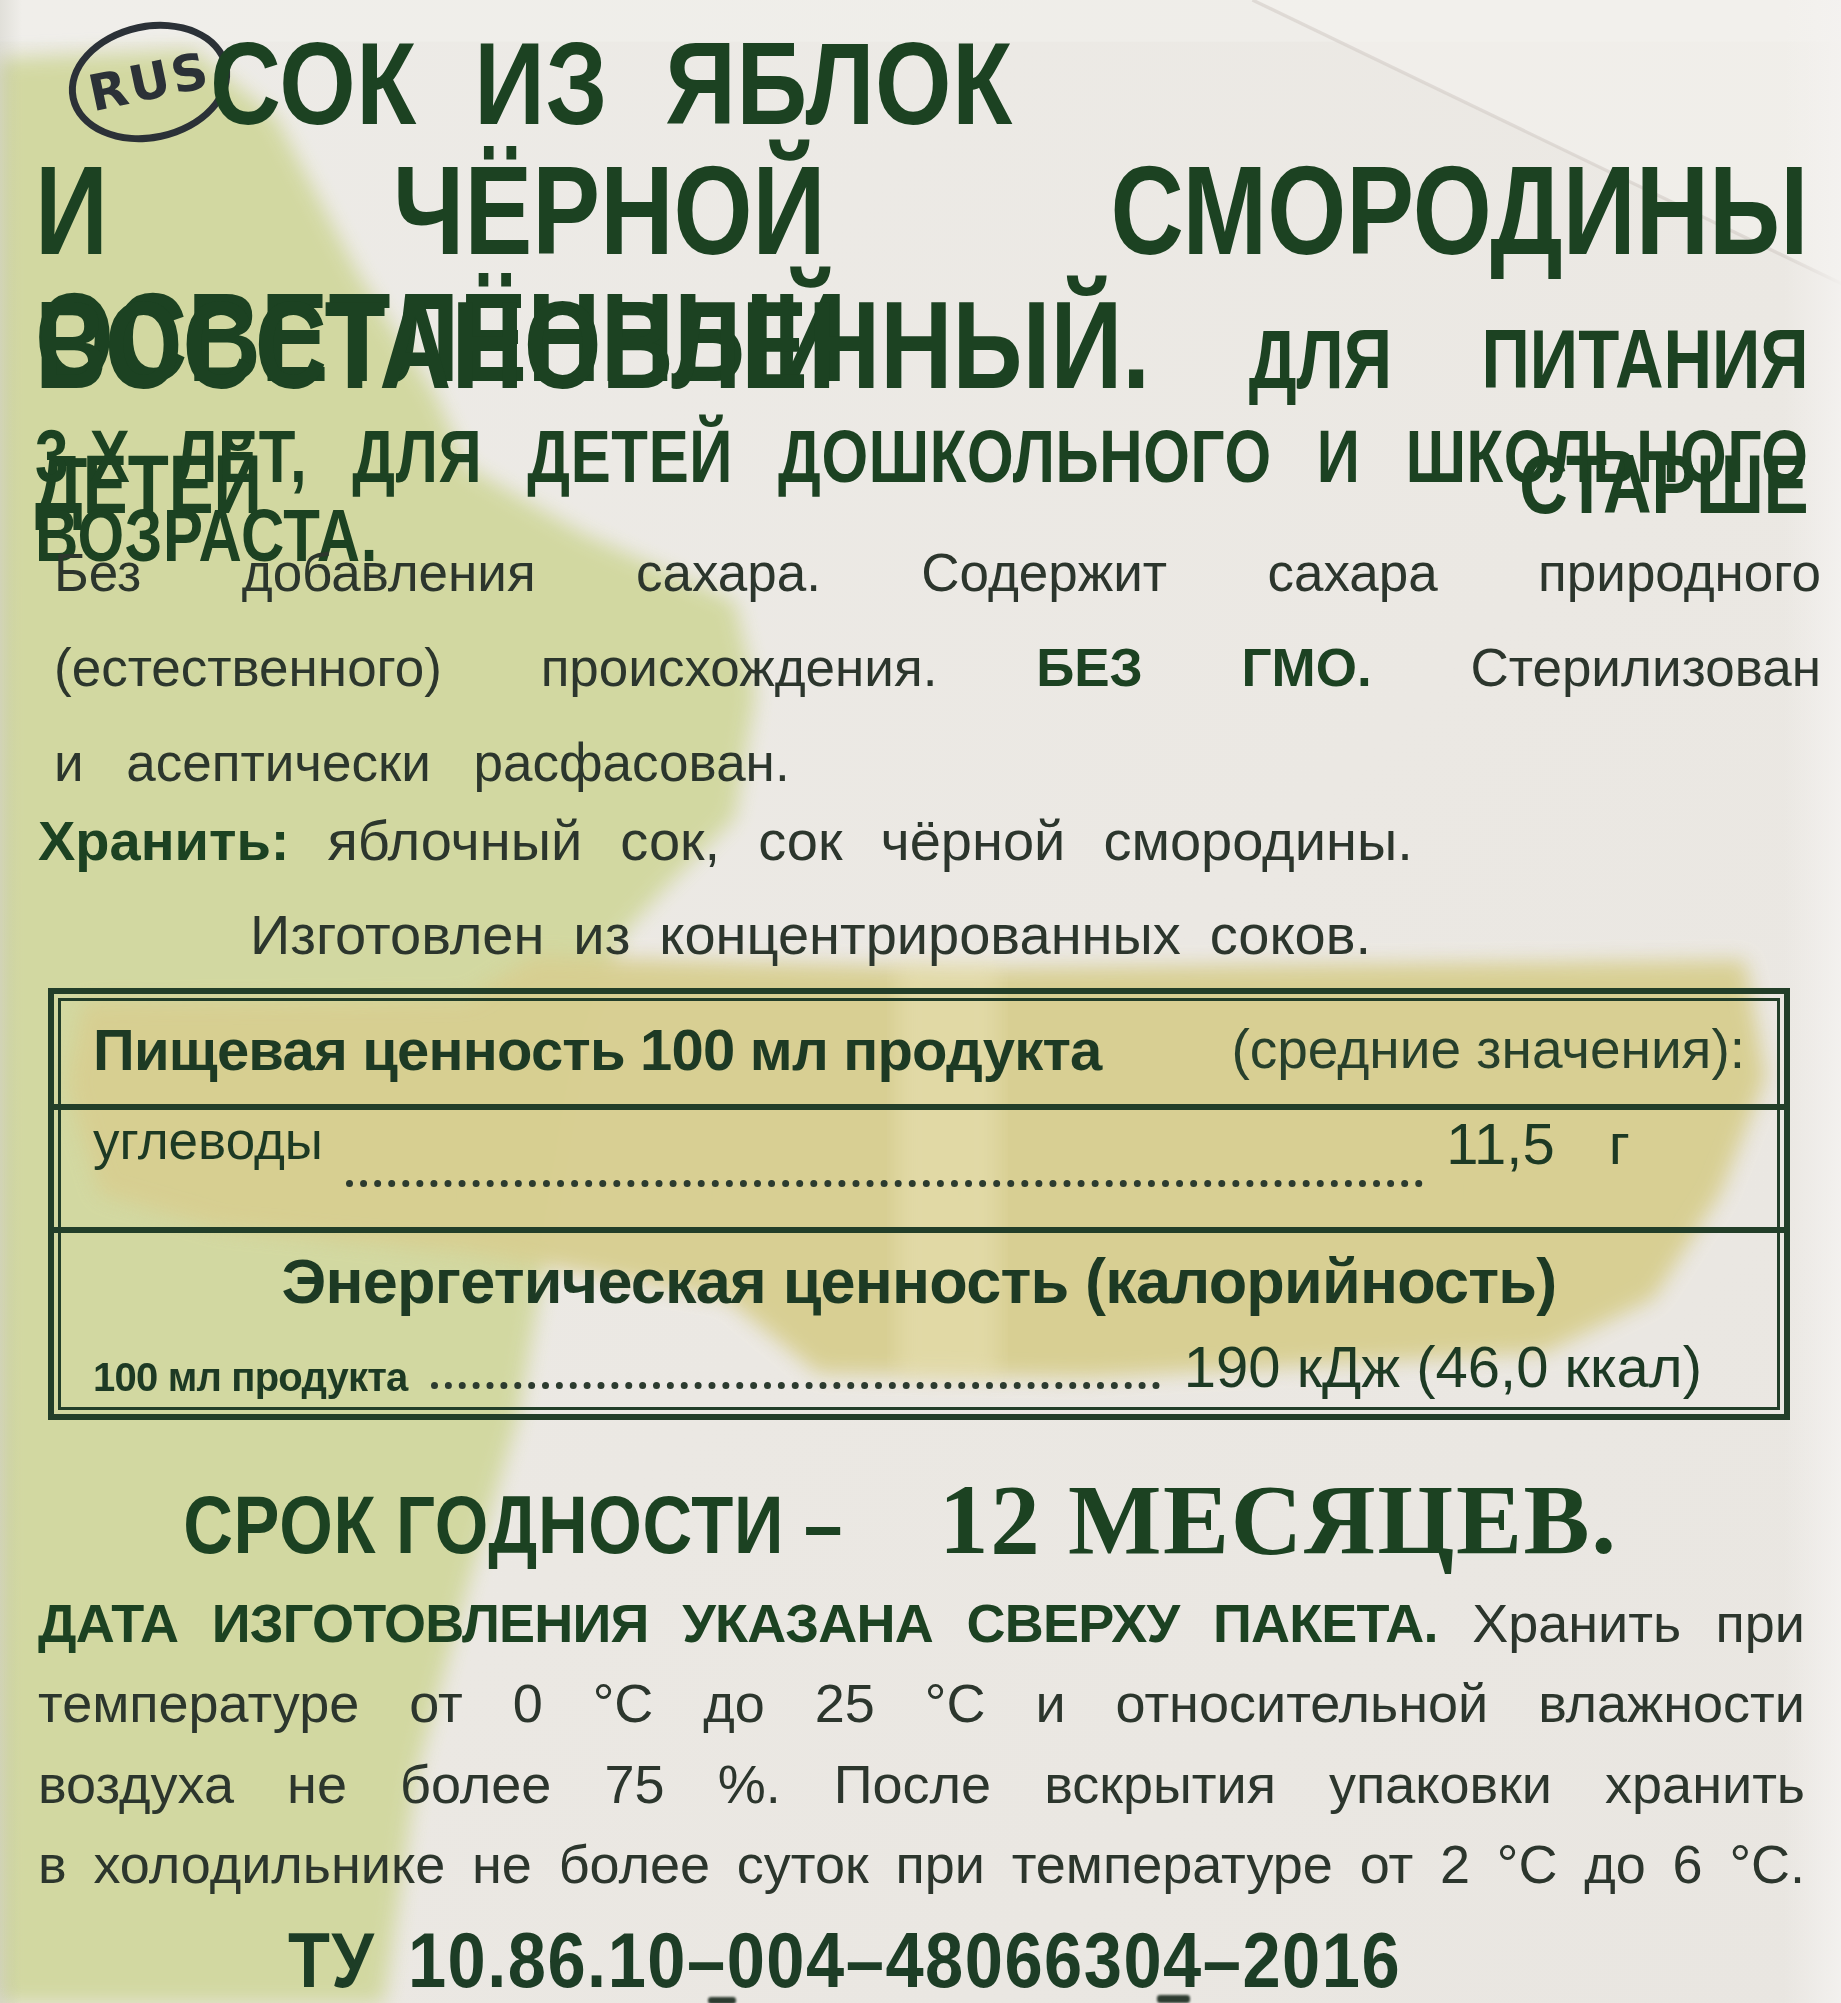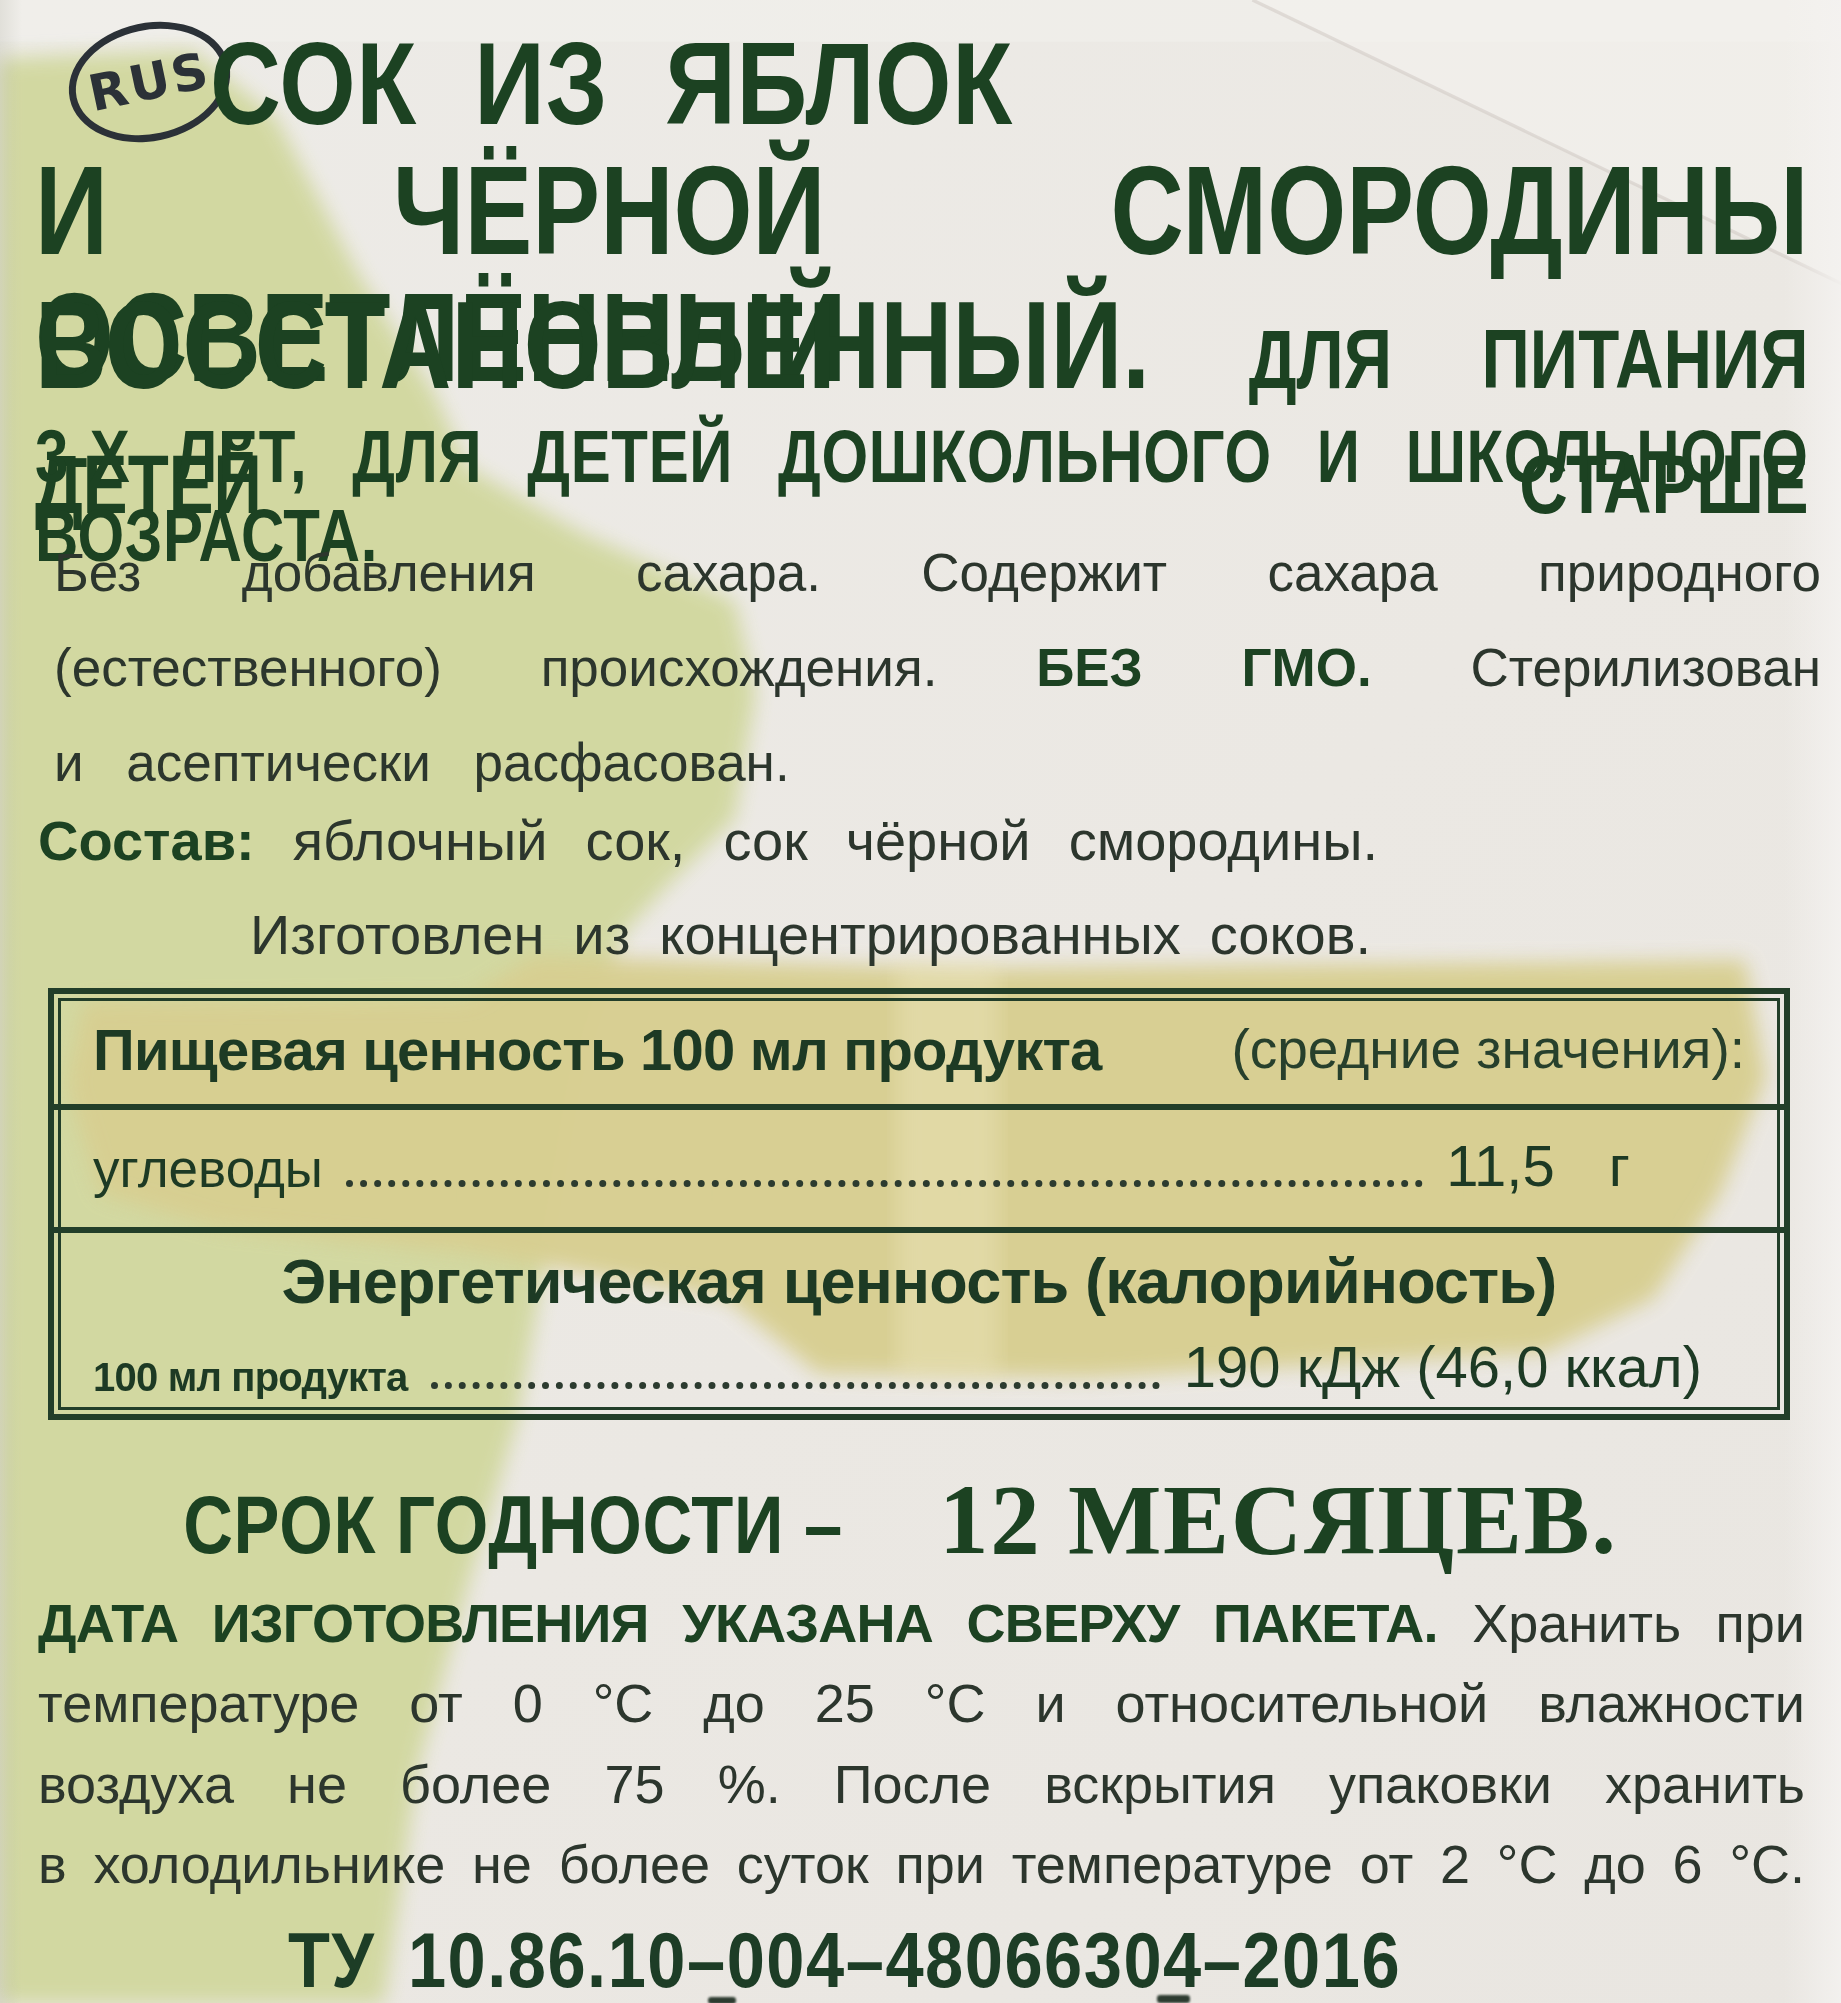--- a/index.html
+++ b/index.html
@@ -52,21 +52,21 @@
   
   .ntable { left:48px; top:988px; width:1742px; height:432px;
     border:6.7px solid #223e29; box-sizing:border-box; color:#1d3a24; }
   .ntable::before { content:""; position:absolute; inset:4.2px; border:3.3px solid #223e29; pointer-events:none; }
   .trow { position:relative; box-sizing:border-box; padding:0 39px; }
   .tr-head { height:116px; border-bottom:6.7px solid #223e29;
     display:flex; align-items:center; justify-content:space-between; }
   .tr-head .hb { font-weight:700; font-size:58px; letter-spacing:-0.8px; }
   .tr-head .hr { font-weight:400; font-size:55px; color:#27402c; }
   .tr-carb { height:123px; border-bottom:6.7px solid #223e29;
-    display:flex; align-items:flex-end; padding-bottom:28px; }
+    display:flex; padding-bottom:28px; }
   .tr-carb .lab { font-size:53px; }
   .leader { flex:1; border-bottom:7.5px dotted #2c3b2f; margin:0 23.4px 11.7px 23.4px; }
   .tr-carb .val { font-size:58px; word-spacing:38px; margin-right:115px; }
   .tr-energy { height:232px; padding-top:11.7px; }
   .tr-energy .e-head { text-align:center; font-weight:700; font-size:63px; letter-spacing:-0.8px; }
   .e-line { display:flex; align-items:flex-end; margin-top:16.7px; }
   .e-line .lab { font-weight:700; font-size:40px; letter-spacing:-0.8px;margin-top:21px; }
   .e-line .val { font-size:58px; margin-right:43px; }
 
   
@@ -136,21 +136,21 @@
 
   <div class="abs desc d1 justline">Без добавления сахара. Содержит сахара природного</div>
   <div class="abs desc d2 justline">
     <span>(естественного) происхождения.</span>
     <b>БЕЗ ГМО.</b>
     <span>Стерилизован</span>
   </div>
   <div class="abs desc d3 nowrap">и асептически расфасован.</div>
 
   <div class="abs comp1 nowrap">
-    <span class="lbl">Состав:</span>
+    <span class="lbl">Хранить:</span>
     <span>яблочный сок, сок чёрной смородины.</span>
   </div>
   <div class="abs comp2 nowrap">Изготовлен из концентрированных соков.</div>
 
   <div class="abs ntable">
     <div class="trow tr-head">
       <span class="hb">Пищевая ценность 100 мл продукта</span>
       <span class="hr">(средние значения):</span>
     </div>
     <div class="trow tr-carb">

